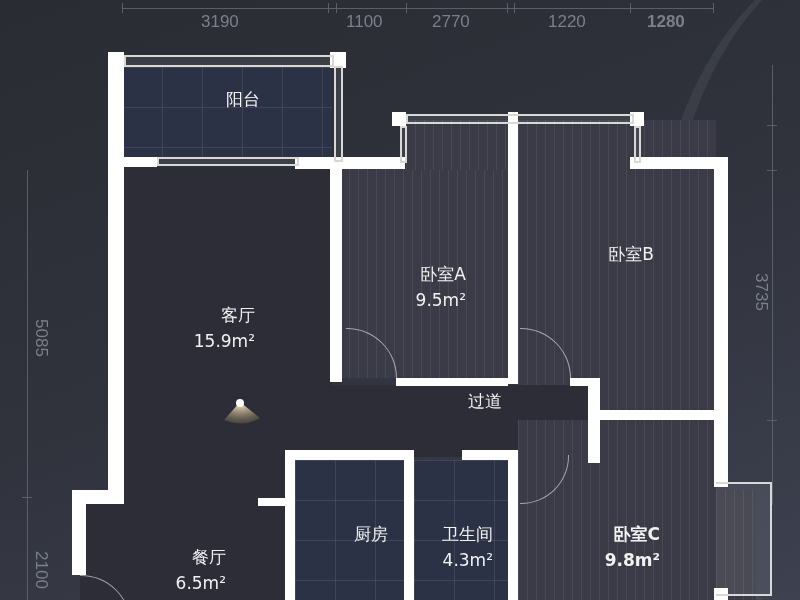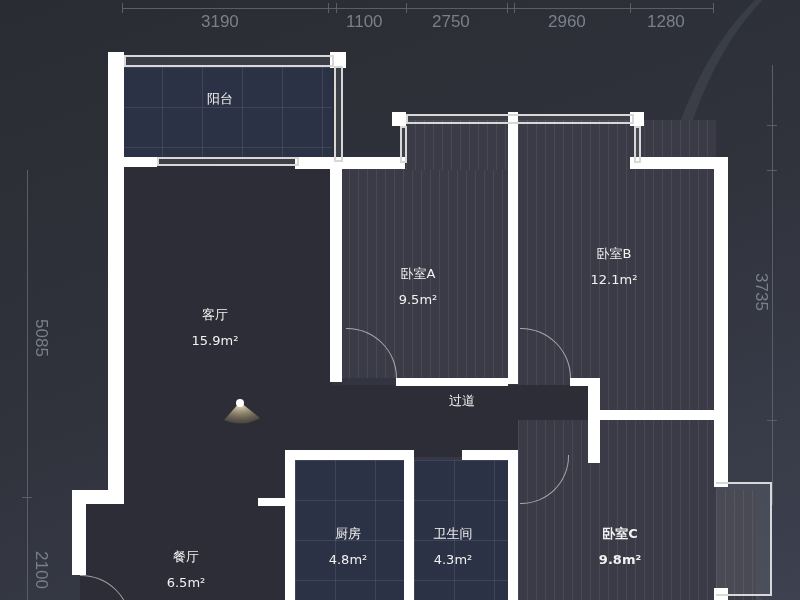--- a/index.html
+++ b/index.html
@@ -11,21 +11,21 @@
   .tick{position:absolute;background:#5a5e69;}
   .vtext{transform:rotate(90deg);transform-origin:center;}
   .wall{position:absolute;background:#ffffff;}
   .room{position:absolute;}
   .tile{background-color:#2c3245;
     background-image:linear-gradient(rgba(255,255,255,0.09) 1px,transparent 1px),linear-gradient(90deg,rgba(255,255,255,0.09) 1px,transparent 1px);
     background-size:40px 40px;}
   .wood{background-color:#3a3b46;
     background-image:repeating-linear-gradient(90deg,rgba(255,255,255,0.07) 0 1px,transparent 1px 9px);}
   .plain{background:#2c2d36;}
-  .label{position:absolute;text-align:center;font-size:13px;line-height:26px;color:#f2f2f2;white-space:nowrap;}
+  .label{position:absolute;text-align:right;font-size:17px;line-height:26px;color:#f2f2f2;white-space:nowrap;}
   .label .area{display:block;}
   .window{position:absolute;border:2px solid #d8d8d8;background:rgba(255,255,255,0.08);}
   .arc{position:absolute;border-top:1.5px solid rgba(255,255,255,0.55);border-right:1.5px solid rgba(255,255,255,0.55);}
   .cone{position:absolute;left:222px;top:398px;width:40px;height:30px;}
   .swoosh{position:absolute;left:650px;top:-50px;width:420px;height:700px;border-radius:50%;border-left:14px solid rgba(150,155,170,0.12);}
 </style>
 </head>
 <body>
 
 <div class="swoosh"></div>
@@ -35,23 +35,23 @@
   <div class="tick" style="left:122px;top:3px;width:1px;height:10px;"></div>
   <div class="tick" style="left:328px;top:3px;width:1px;height:10px;"></div>
   <div class="tick" style="left:336px;top:3px;width:1px;height:10px;"></div>
   <div class="tick" style="left:406px;top:3px;width:1px;height:10px;"></div>
   <div class="tick" style="left:507px;top:3px;width:1px;height:10px;"></div>
   <div class="tick" style="left:514px;top:3px;width:1px;height:10px;"></div>
   <div class="tick" style="left:630px;top:3px;width:1px;height:10px;"></div>
   <div class="tick" style="left:713px;top:3px;width:1px;height:10px;"></div>
   <span class="dim" style="left:201px;top:12px;">3190</span>
   <span class="dim" style="left:346px;top:12px;">1100</span>
-  <span class="dim" style="left:432px;top:12px;">2750</span>
-  <span class="dim" style="left:548px;top:12px;">2960</span>
-  <span class="dim" style="left:647px;top:12px;">1280</span>
+  <span class="dim" style="left:432px;top:12px;">2770</span>
+  <span class="dim" style="left:548px;top:12px;">1220</span>
+  <span class="dim" style="left:647px;top:12px;font-weight:bold;">1280</span>
 </div>
 
 <div>
   <div class="dimline" style="left:27px;top:170px;width:1px;height:430px;"></div>
   <div class="tick" style="left:22px;top:497px;width:10px;height:1px;"></div>
   <span class="dim vtext" style="left:22px;top:328px;">5085</span>
   <span class="dim vtext" style="left:22px;top:560px;">2100</span>
 </div>
 
 <div>
@@ -125,34 +125,32 @@
   <circle cx="18" cy="5" r="4" fill="#ffffff"></circle>
 </svg>
 
 <div class="label" style="left:180px;top:86px;width:80px;">
   <span>阳台</span>
 </div>
 <div class="label" style="left:175px;top:302px;width:80px;">
   <span>客厅</span>
   <span class="area">15.9m²</span>
 </div>
-<div class="label" style="left:378px;top:261px;width:80px;">
+<div class="label" style="left:378px;top:261px;width:80px;padding-left:8px;">
   <span>卧室A</span>
   <span class="area">9.5m²</span>
 </div>
 <div class="label" style="left:574px;top:241px;width:80px;">
   <span>卧室B</span>
-  <span class="area">12.1m²</span>
 </div>
 <div class="label" style="left:422px;top:388px;width:80px;">
   <span>过道</span>
 </div>
 <div class="label" style="left:308px;top:521px;width:80px;">
   <span>厨房</span>
-  <span class="area">4.8m²</span>
 </div>
 <div class="label" style="left:413px;top:521px;width:80px;">
   <span>卫生间</span>
   <span class="area">4.3m²</span>
 </div>
 <div class="label" style="left:580px;top:521px;width:80px;font-weight:bold;">
   <span>卧室C</span>
   <span class="area">9.8m²</span>
 </div>
 <div class="label" style="left:146px;top:544px;width:80px;">

